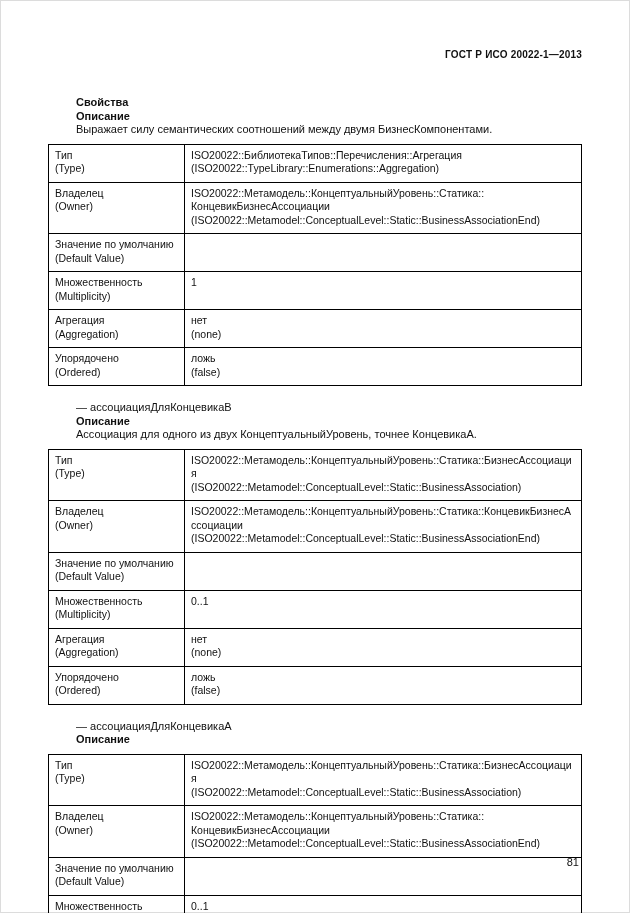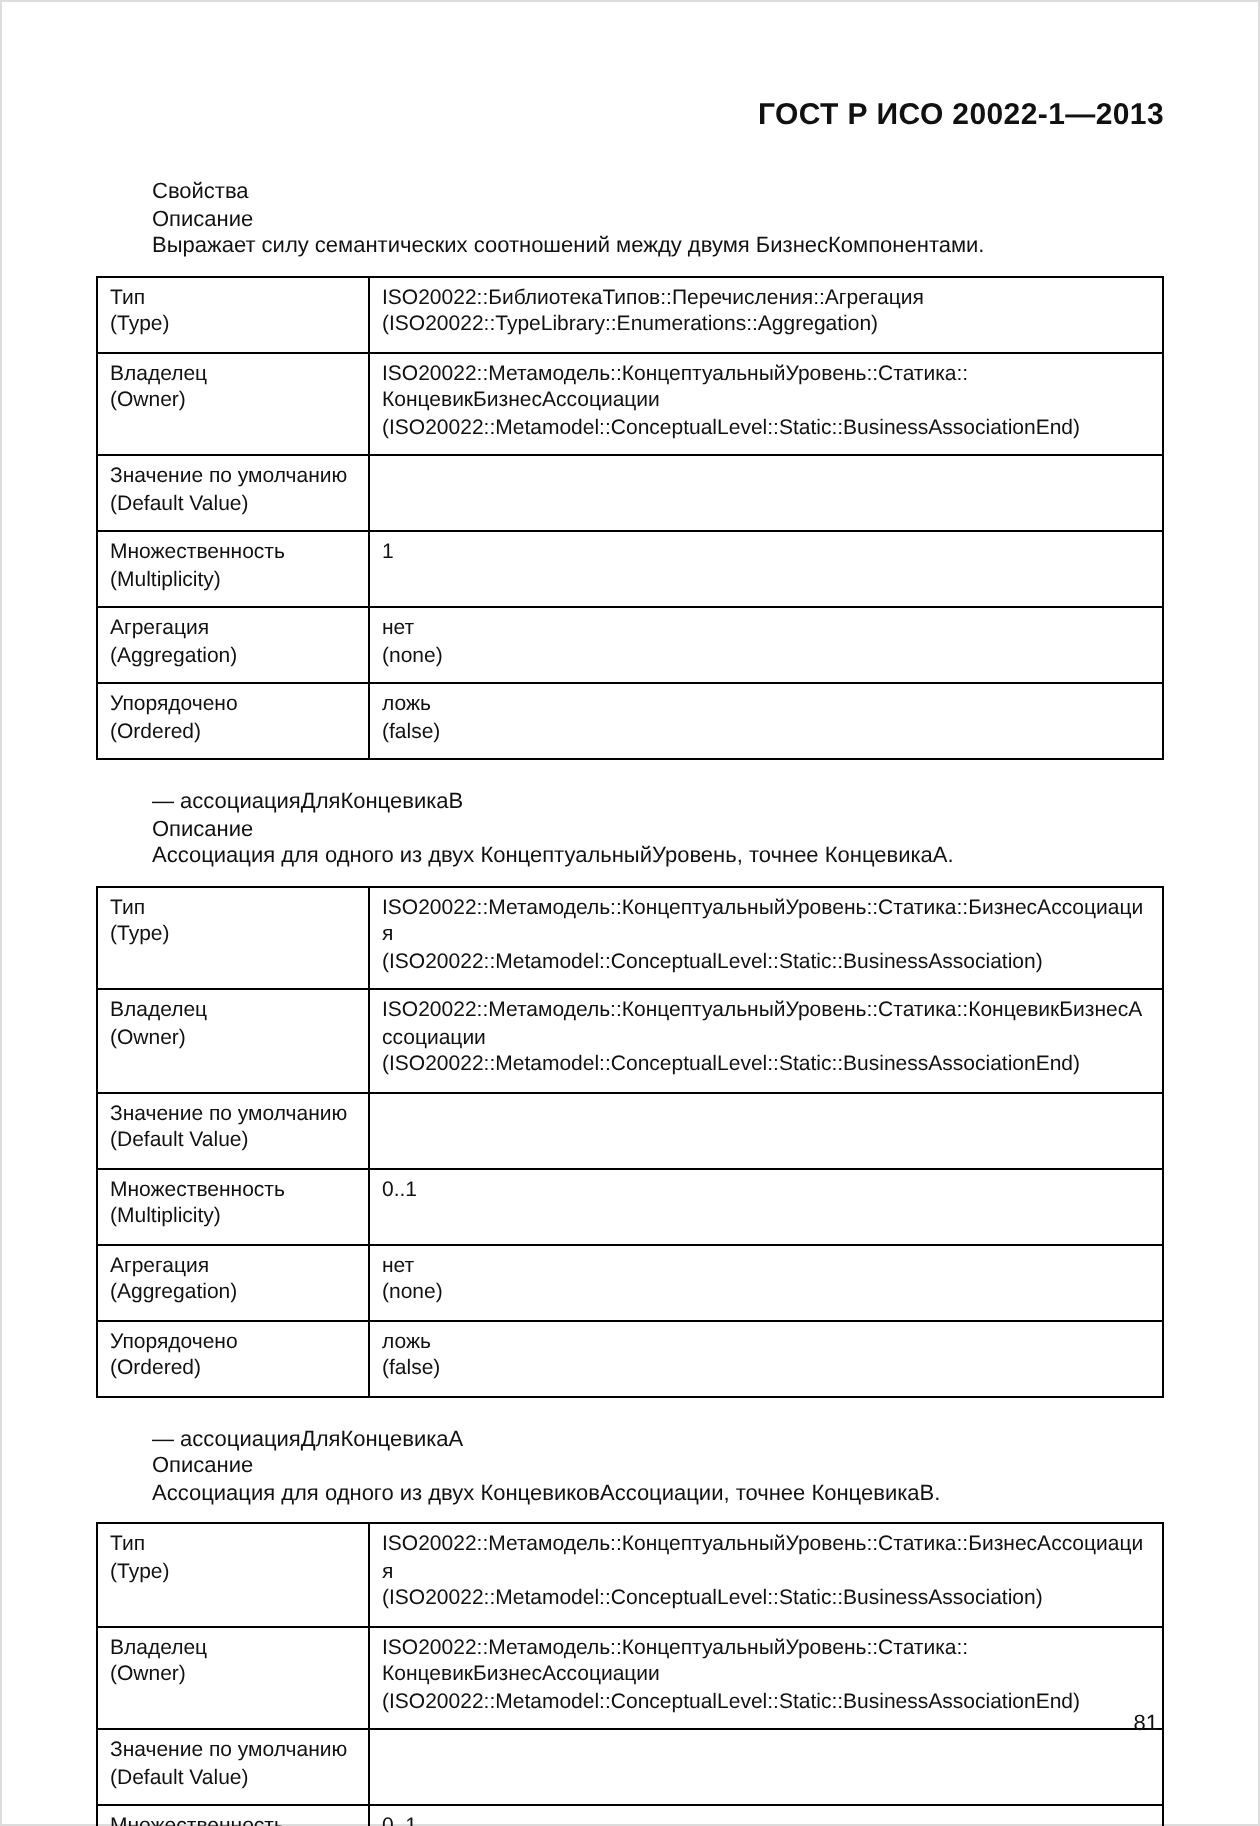--- a/index.html
+++ b/index.html
@@ -12,32 +12,32 @@
   .page {
     width: 630px; height: 913px;
     background: #ffffff;
     border: 1px solid #dcdcdc;
     padding: 48px 47px 20px 47px;
     position: relative;
   }
   .doc-header {
     text-align: right;
     font-weight: bold;
-    font-size: 15px;
+    font-size: 10px;
     letter-spacing: 0.2px;
-    margin-bottom: 24px;
+    margin-bottom: 36px;
   }
   .intro, .section-intro {
     padding-left: 28px;
     font-size: 11px;
     line-height: 13.5px;
     margin-bottom: 7px;
   }
   .section-intro { margin-top: 2px; }
-  .bold { font-weight: normal; }
+  .bold { font-weight: bold; }
   table.props {
     width: 100%;
     border-collapse: collapse;
     margin-bottom: 15px;
     table-layout: fixed;
   }
   table.props td {
     border: 1px solid #000;
     font-size: 10.5px;
     line-height: 13.5px;
@@ -150,21 +150,20 @@
 (Ordered)</td>
       <td>ложь
 (false)</td>
     </tr>
   </tbody>
     </table>
 
   <div class="section-intro">
     <div>— ассоциацияДляКонцевикаА</div>
     <div class="bold">Описание</div>
-    <div>Ассоциация для одного из двух КонцевиковАссоциации, точнее КонцевикаВ.</div>
   </div>
 
   <table class="props">
     <tbody>
         <tr>
       <td class="label-cell">Тип
 (Type)</td>
       <td>ISO20022::Метамодель::КонцептуальныйУровень::Статика::БизнесАссоциация
 (ISO20022::Metamodel::ConceptualLevel::Static::BusinessAssociation)</td>
     </tr>

